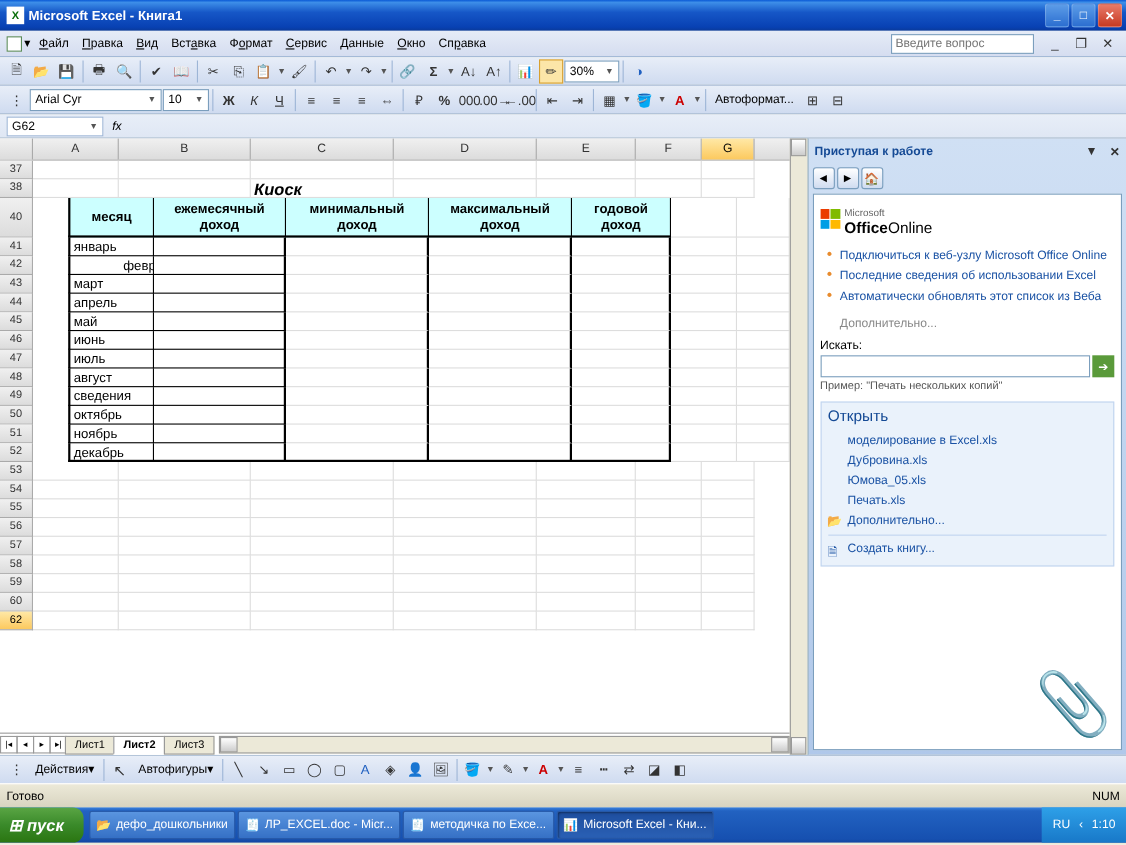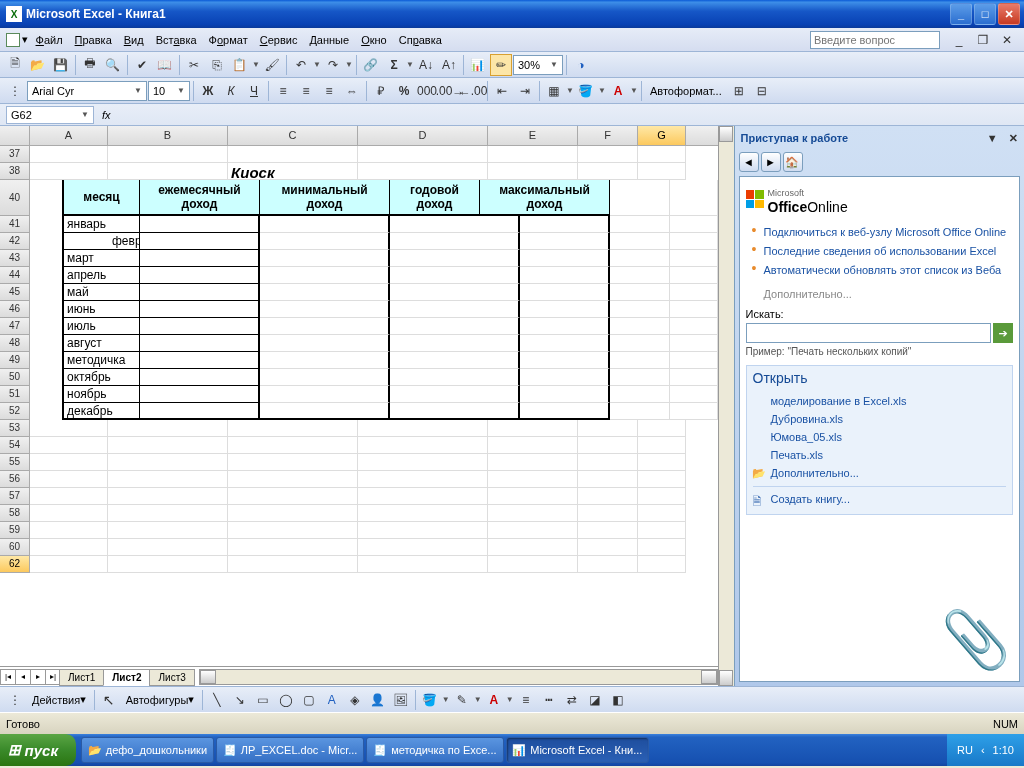--- a/index.html
+++ b/index.html
@@ -254,22 +254,22 @@
           <div class="cell" style="width: 130px;"></div>
           <div class="cell" style="width: 90px;"></div>
           <div class="cell" style="width: 60px;"></div>
           <div class="cell" style="width: 48px;"></div>
         </div>
         <div class="row tall">
           <div class="rhdr">40</div>
           <div class="cell hdr-cell thick-b thin-r thick-l" style="width: 78px;">месяц</div>
           <div class="cell hdr-cell thick-b thin-r" style="width: 120px;">ежемесячный доход</div>
           <div class="cell hdr-cell thick-b thin-r" style="width: 130px;">минимальный доход</div>
+          <div class="cell hdr-cell thick-b thin-r" style="width: 130px;">максимальный доход</div>
           <div class="cell hdr-cell thick-b thin-r thick-r" style="width: 90px;">годовой доход</div>
-          <div class="cell hdr-cell thick-b thin-r" style="width: 130px;">максимальный доход</div>
           <div class="cell" style="width: 60px;"></div>
           <div class="cell" style="width: 48px;"></div>
         </div>
         <div class="row">
           <div class="rhdr">41</div>
           <div class="cell thick-l thin-r thin-b" style="width: 78px;">январь</div>
           <div class="cell thick-r thin-b" style="width: 120px;"></div>
           <div class="cell thick-r " style="width: 130px;"></div>
           <div class="cell thick-r " style="width: 130px;"></div>
           <div class="cell thick-r " style="width: 90px;"></div>
@@ -341,21 +341,21 @@
           <div class="cell thick-l thin-r thin-b" style="width: 78px;">август</div>
           <div class="cell thick-r thin-b" style="width: 120px;"></div>
           <div class="cell thick-r " style="width: 130px;"></div>
           <div class="cell thick-r " style="width: 130px;"></div>
           <div class="cell thick-r " style="width: 90px;"></div>
           <div class="cell" style="width: 60px;"></div>
           <div class="cell" style="width: 48px;"></div>
         </div>
         <div class="row">
           <div class="rhdr">49</div>
-          <div class="cell thick-l thin-r thin-b" style="width: 78px;">методичка</div>
+          <div class="cell thick-l thin-r thin-b" style="width: 78px;">сведения</div>
           <div class="cell thick-r thin-b" style="width: 120px;"></div>
           <div class="cell thick-r " style="width: 130px;"></div>
           <div class="cell thick-r " style="width: 130px;"></div>
           <div class="cell thick-r " style="width: 90px;"></div>
           <div class="cell" style="width: 60px;"></div>
           <div class="cell" style="width: 48px;"></div>
         </div>
         <div class="row">
           <div class="rhdr">50</div>
           <div class="cell thick-l thin-r thin-b" style="width: 78px;">октябрь</div>

